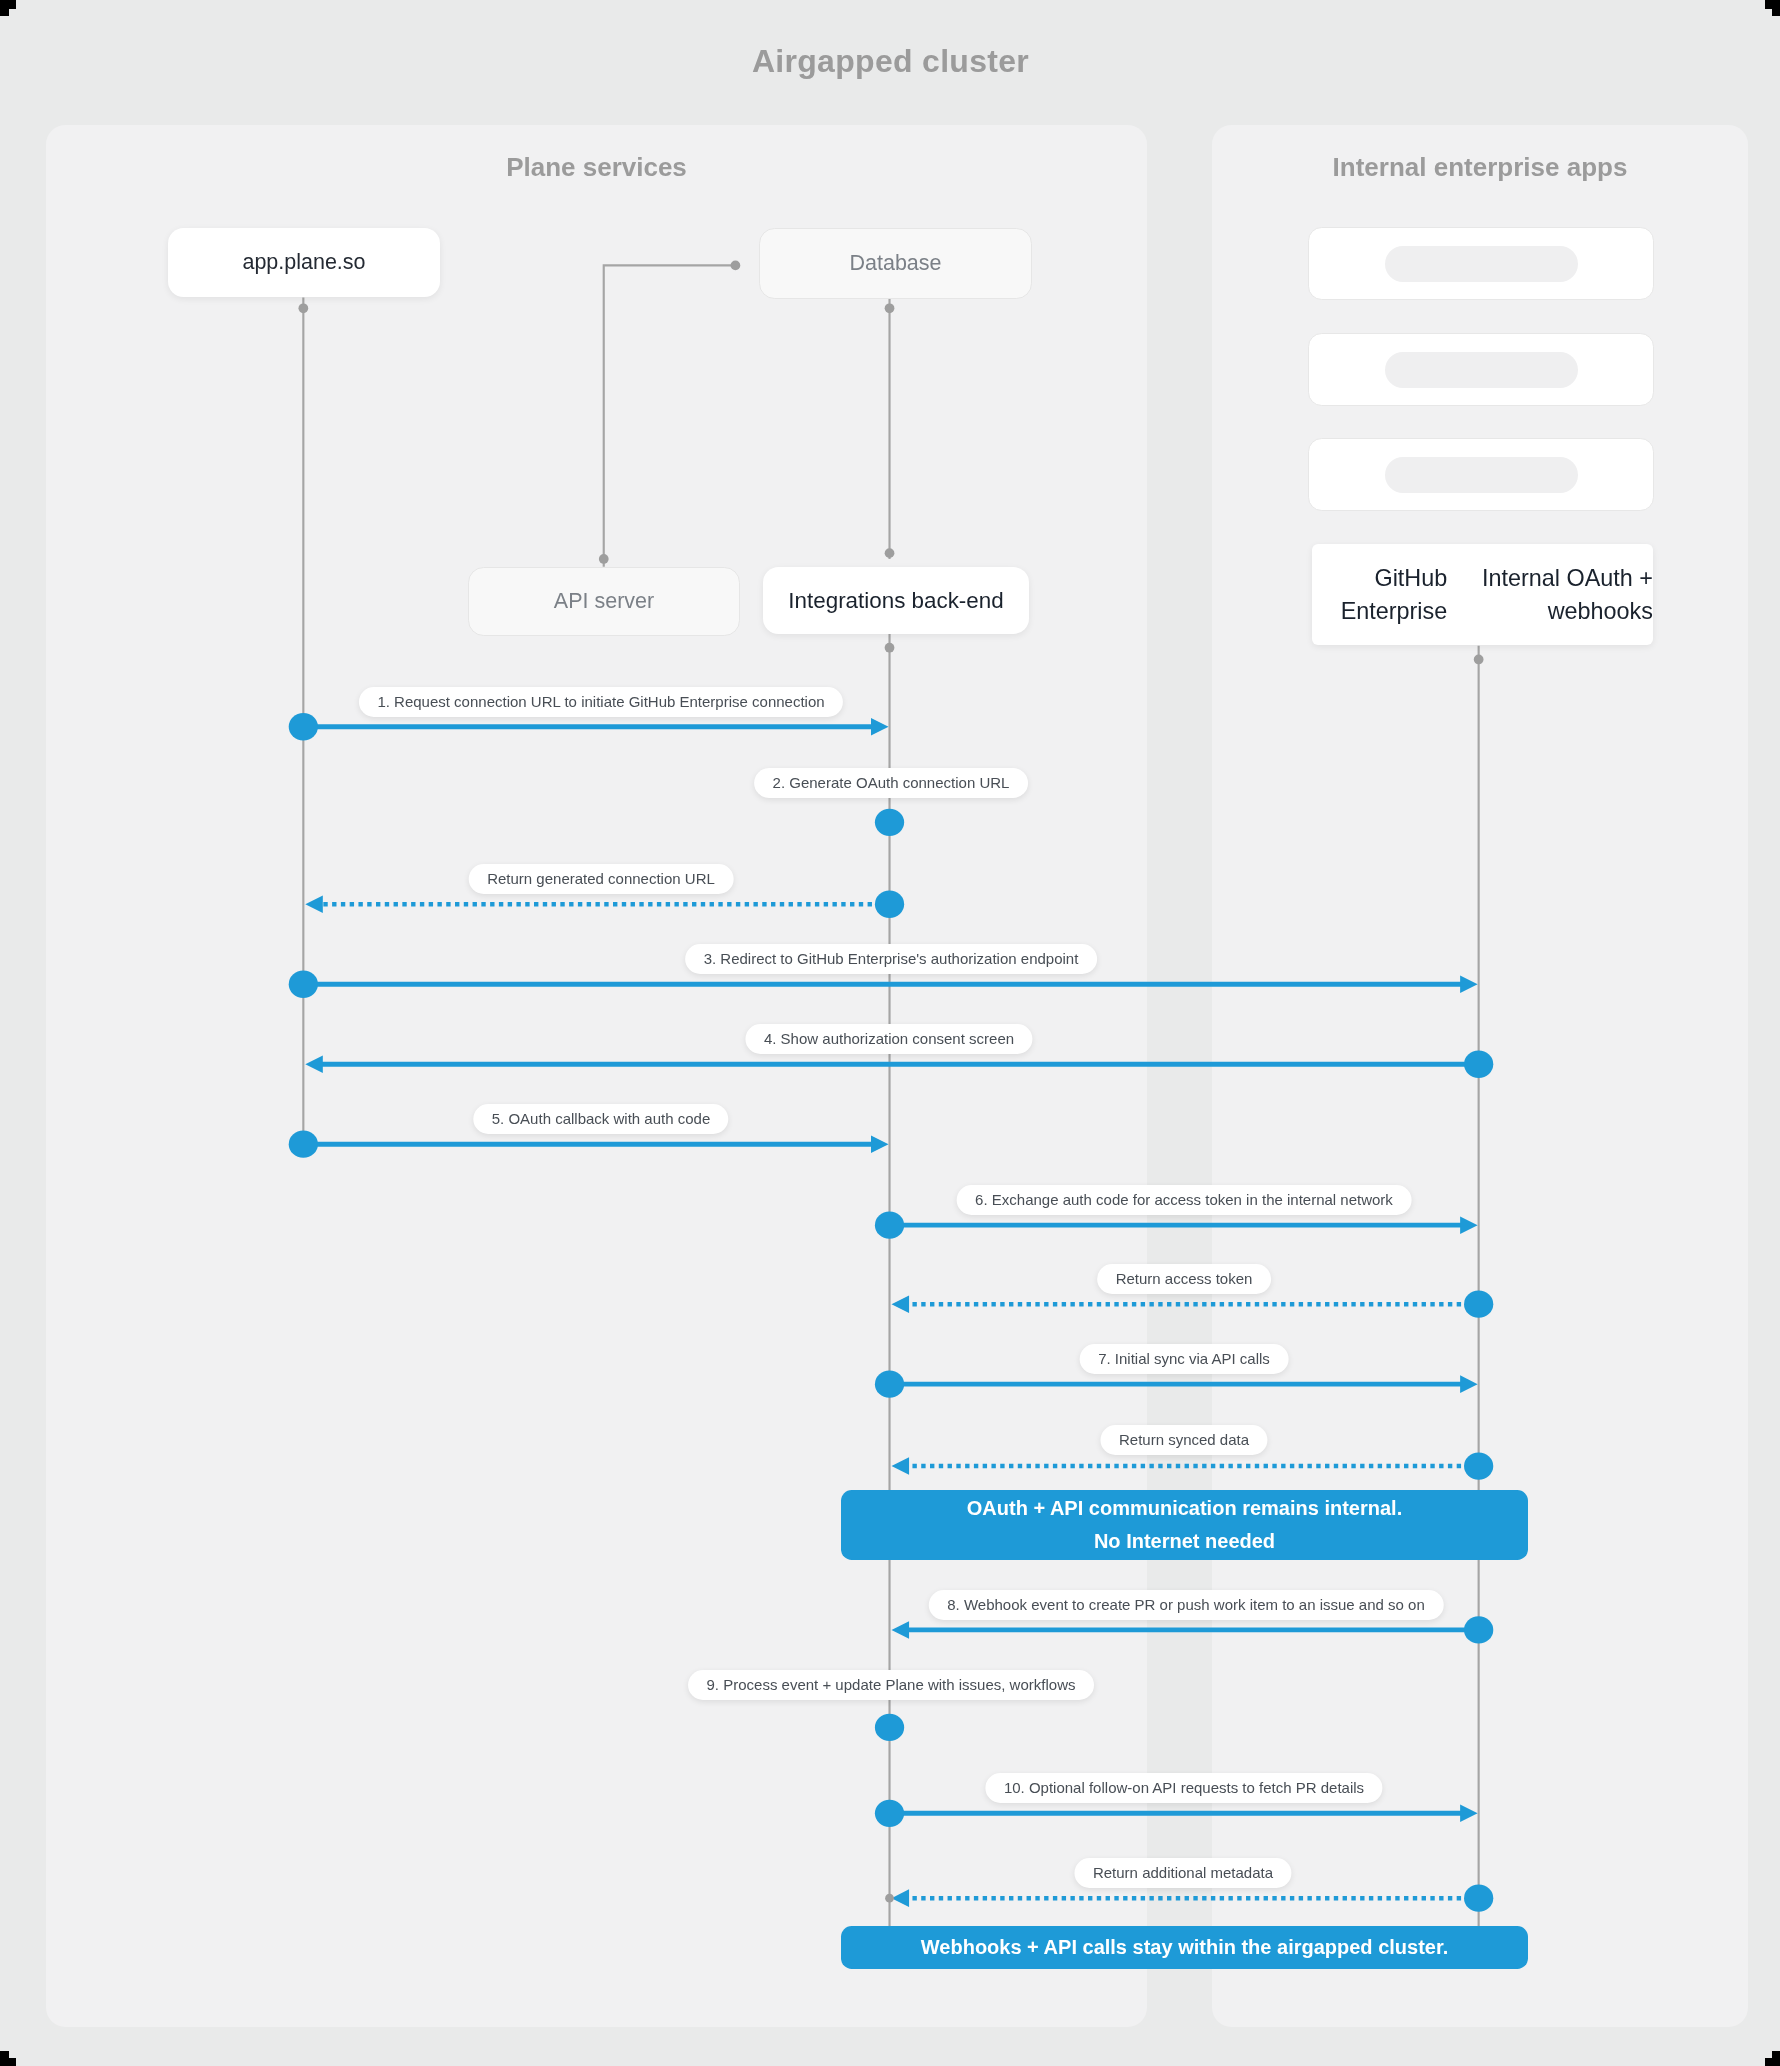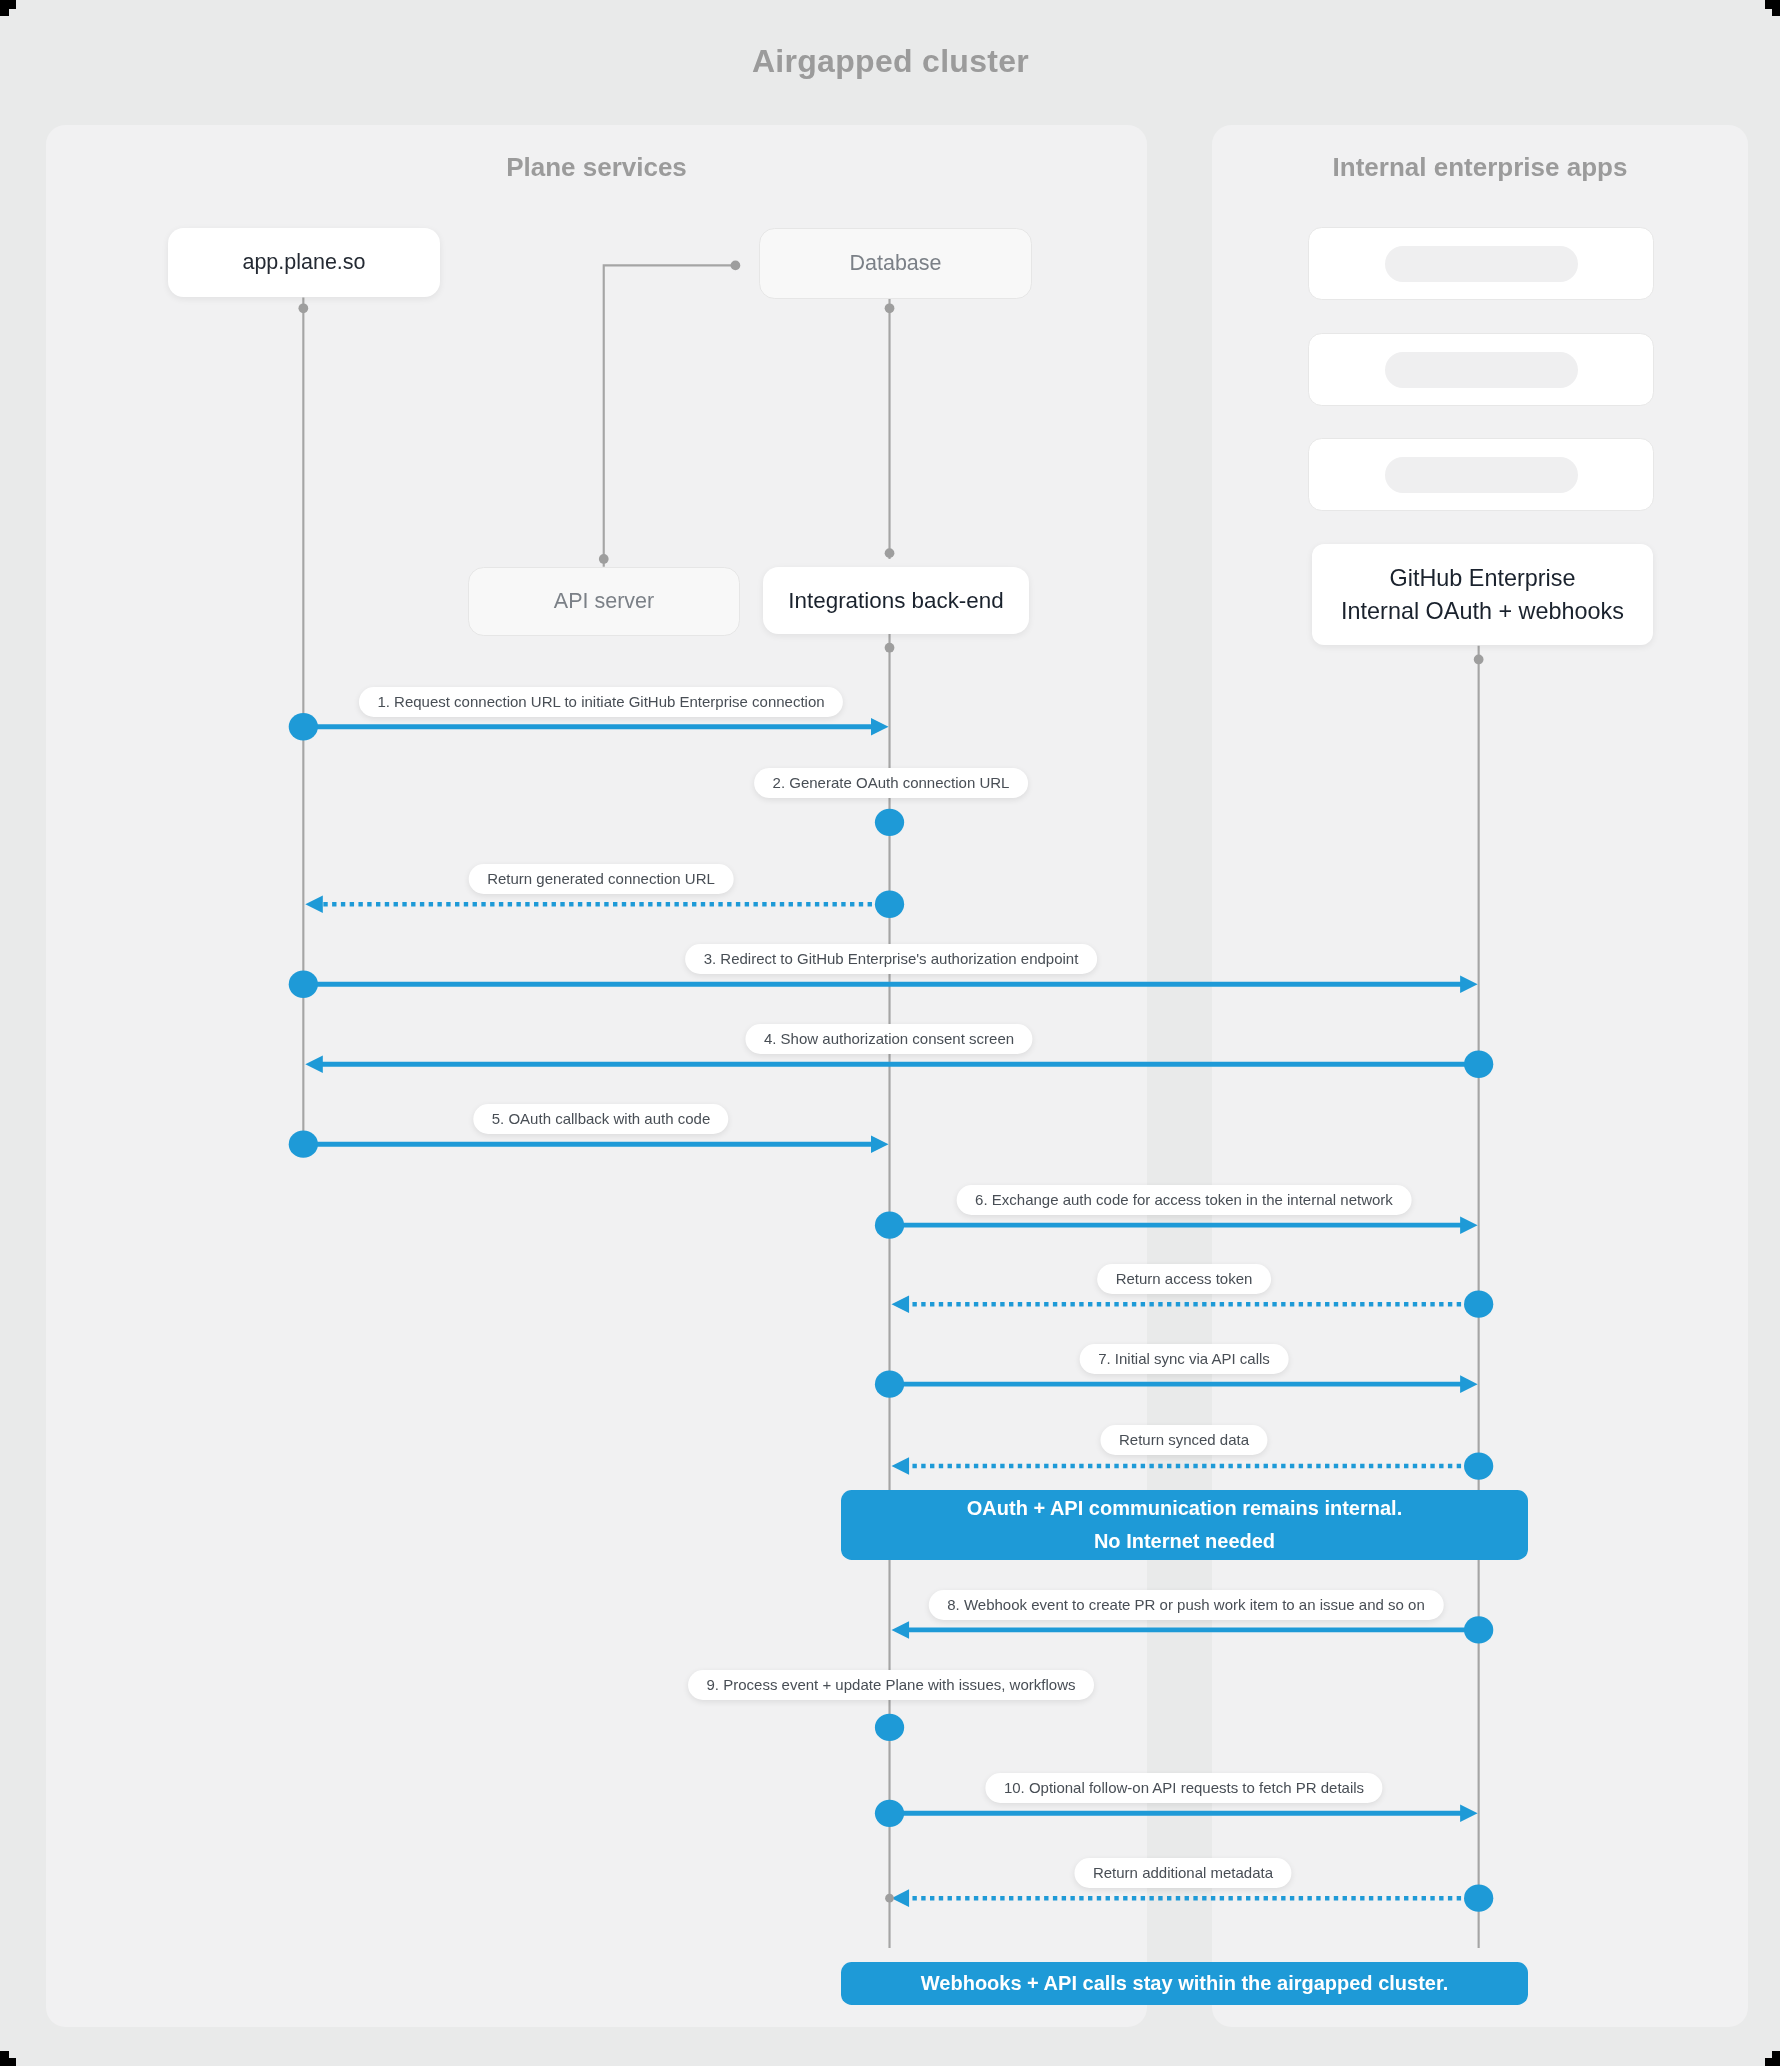--- a/index.html
+++ b/index.html
@@ -26,36 +26,36 @@
                  font-size:26px;font-weight:600;color:#9b9b9b;}
 
   .node{position:absolute;display:flex;align-items:center;justify-content:center;
         text-align:right;background:#fff;border-radius:15.6px;font-size:21.5px;color:#242a33;
         box-shadow:0 2px 7.8px rgba(0,0,0,.07);}
   .node-muted{background:#f8f8f8;border:1.5px solid #e6e6e6;color:#7b8087;box-shadow:none;}
   .node-app{left:168px;top:228px;width:272px;height:69px;font-weight:500;}
   .node-database{left:759px;top:228px;width:271px;height:69px;}
   .node-api{left:468px;top:567px;width:270px;height:67px;}
   .node-integrations{left:763px;top:567px;width:266px;height:67px;color:#1a222d;font-weight:500;font-size:22.4px;}
-  .node-github{left:1312px;top:544px;width:341px;height:101px;border-radius:12px;
-               flex-direction:column;color:#1a222d;font-size:23.4px;line-height:33px;}
+  .node-github{left:1312px;top:544px;width:341px;height:101px;border-radius:6px;
+               flex-direction:row;color:#1a222d;font-size:23.4px;line-height:33px;}
 
   .card{position:absolute;left:1308px;width:344px;height:71px;background:#fff;border-radius:13.7px;
         border:1px solid #e7e7e7;display:flex;align-items:center;justify-content:center;}
   .skeleton{width:193px;height:36px;border-radius:18.5px;background:#efeff0;}
 
   .pill{position:absolute;transform:translateX(-50%);white-space:nowrap;height:30px;
         line-height:30px;padding:0 18.5px;background:#fff;border-radius:16.6px;
         font-size:15px;color:#484e55;box-shadow:0 2px 6.8px rgba(0,0,0,.09);}
 
   .banner{position:absolute;left:841px;width:687px;background:#1e9ad7;color:#fff;
           border-radius:10.7px;display:flex;flex-direction:column;align-items:center;
           justify-content:center;text-align:center;font-weight:600;font-size:20px;}
   .banner-internal{top:1490px;height:70px;line-height:27px;gap:6px;}
-  .banner-airgapped{top:1926px;height:43px;margin-top:36px;}
+  .banner-airgapped{top:1926px;height:43px;}
 
   svg.layer{position:absolute;left:0;top:0;}
 </style>
 </head>
 <body>
 
 <div class="page">
 
   <div class="title">Airgapped cluster</div>
 

